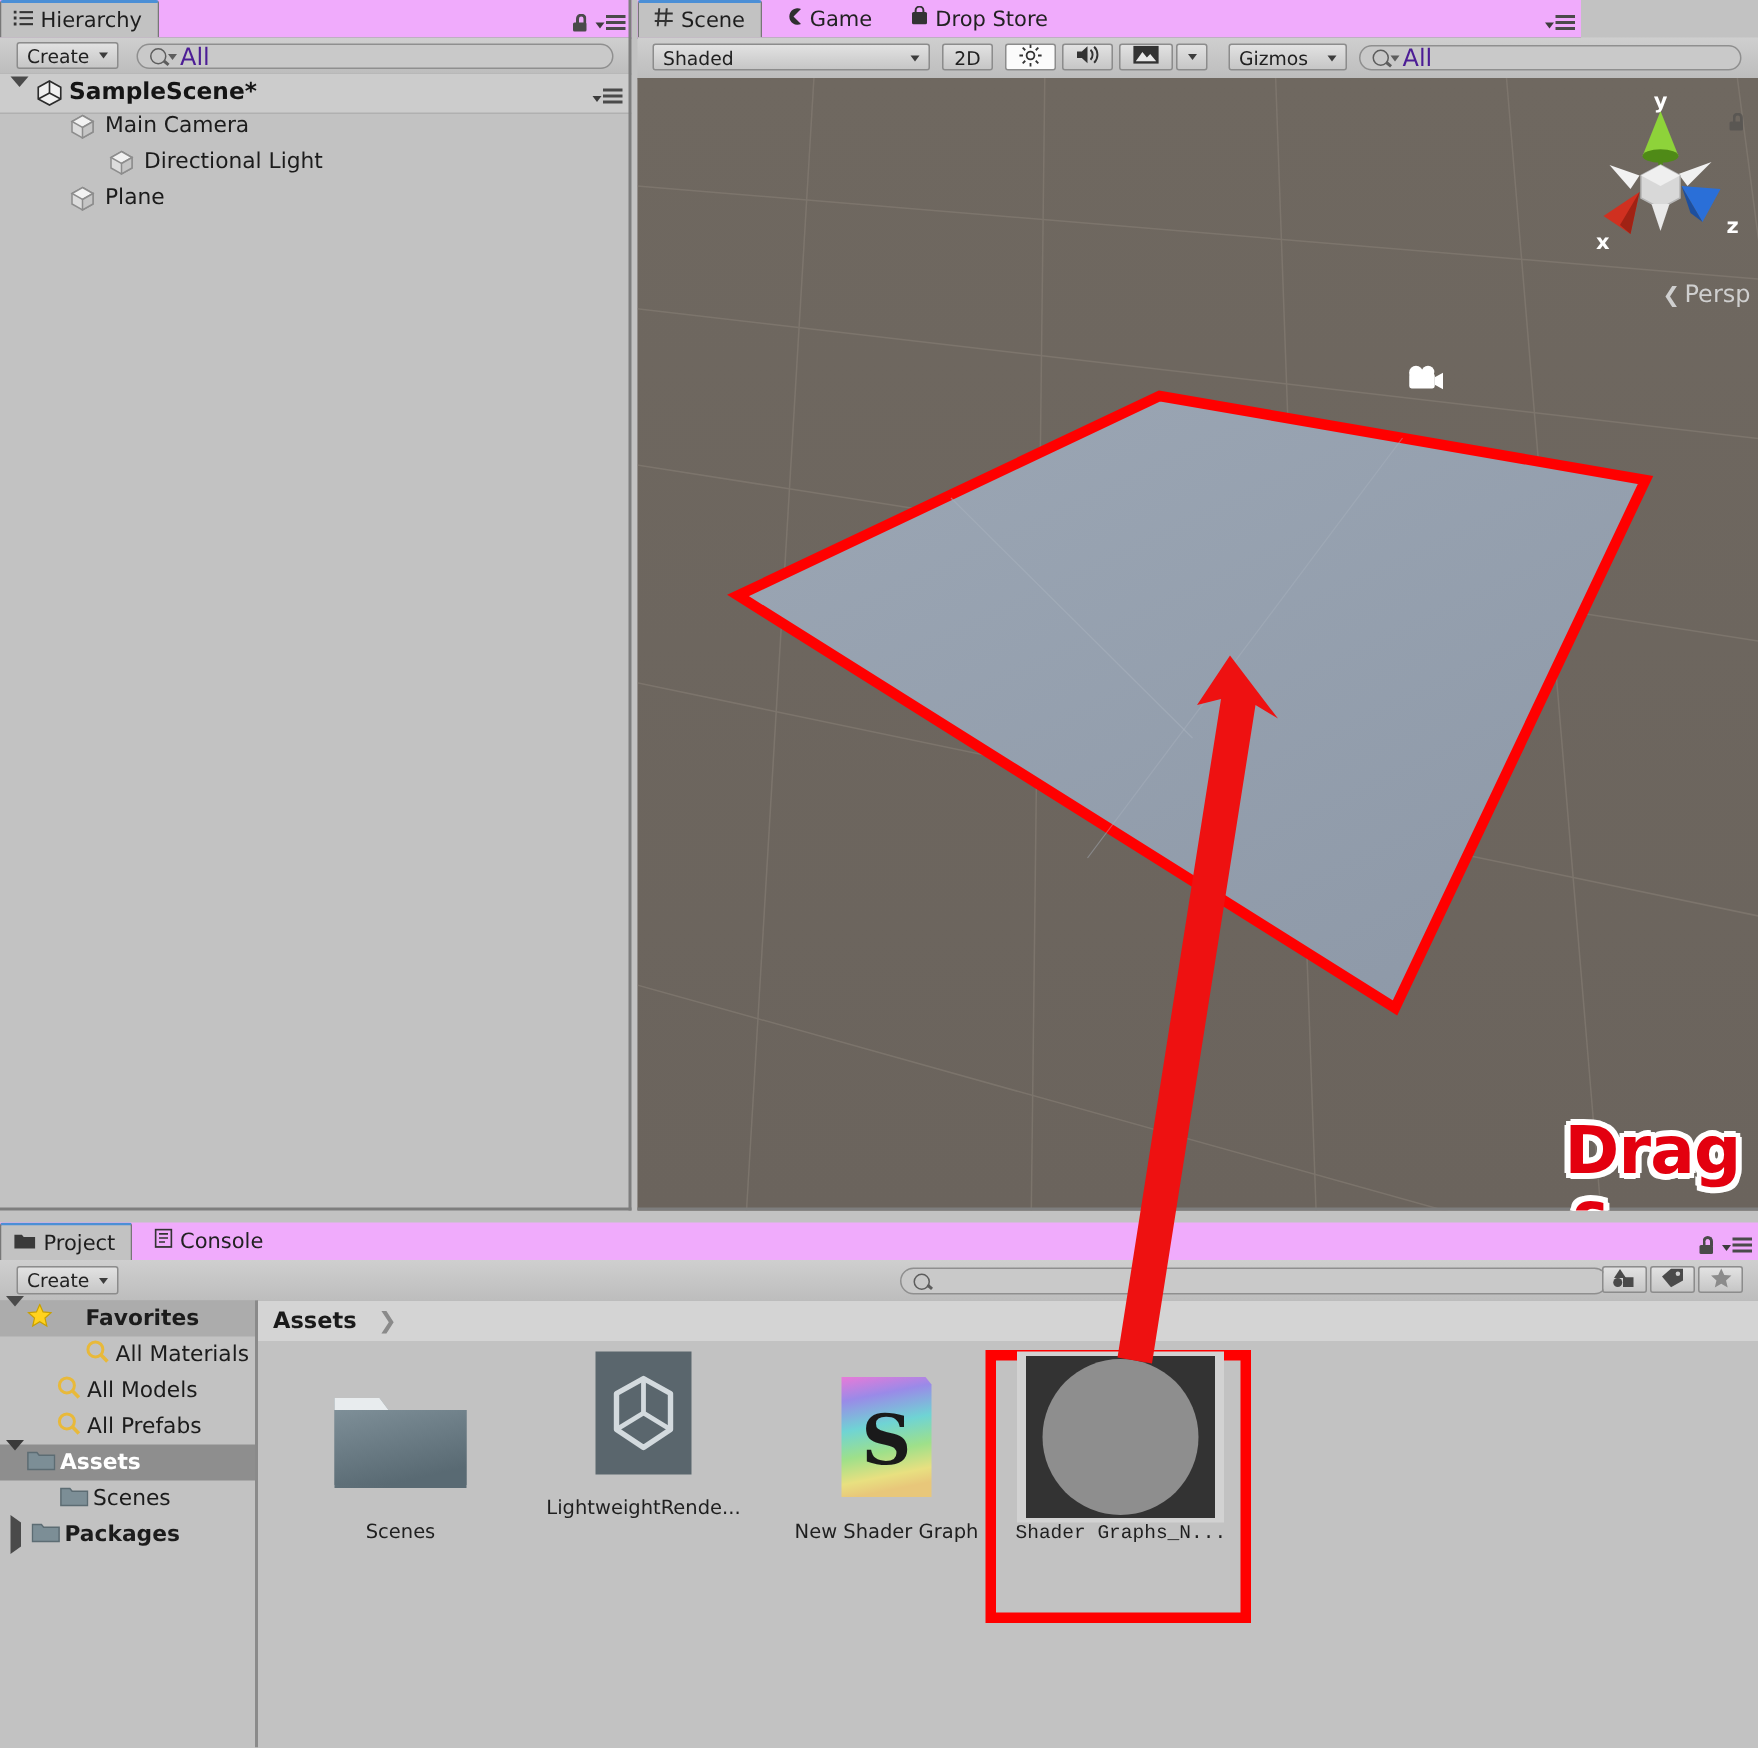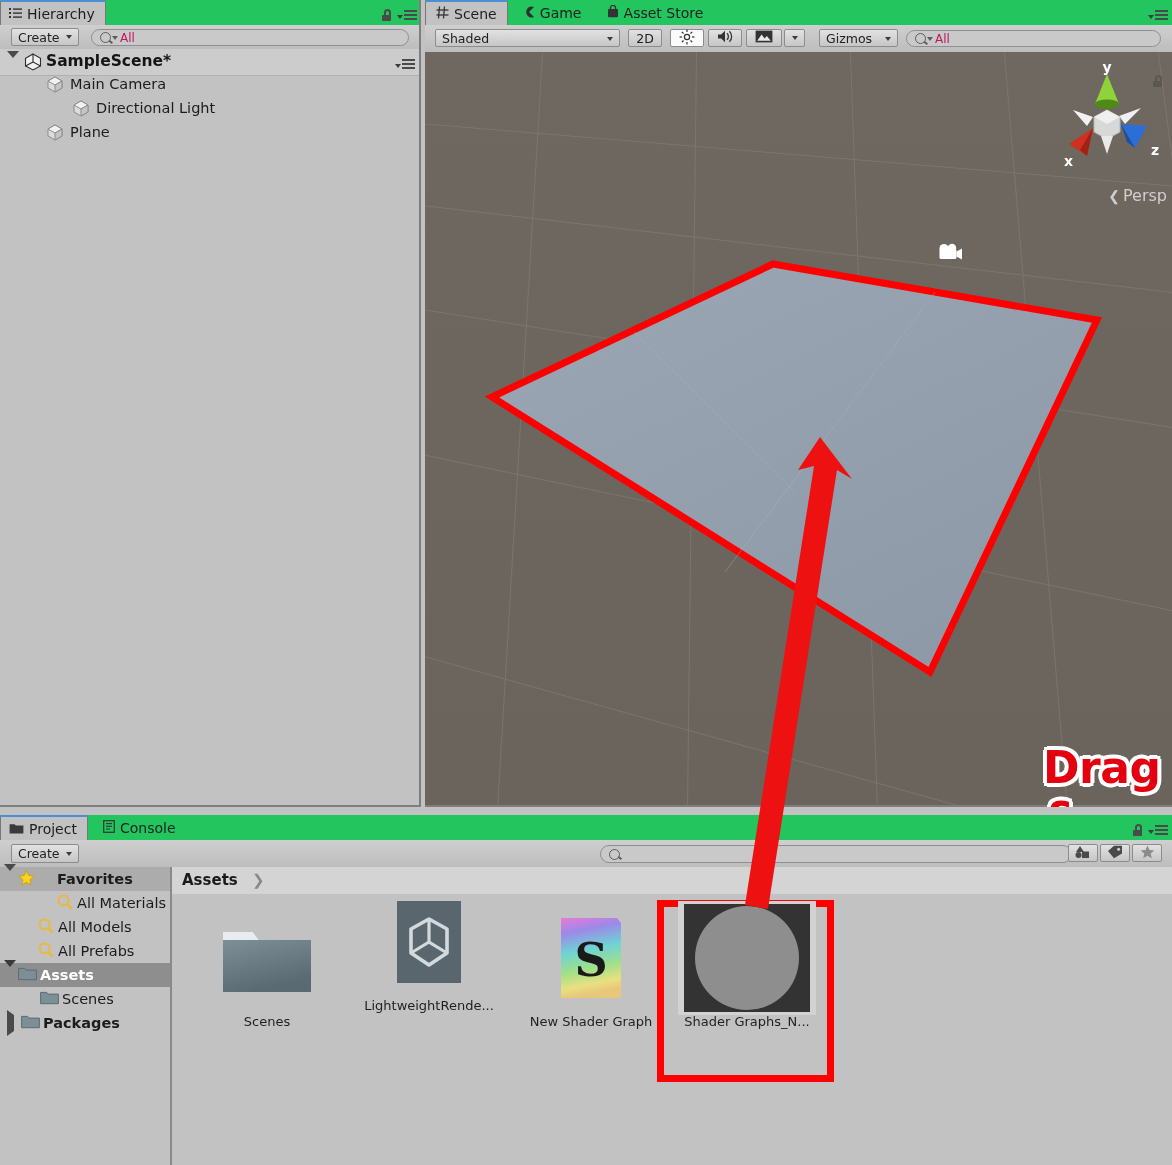--- a/index.html
+++ b/index.html
@@ -1,32 +1,32 @@
 <!DOCTYPE html>
 <html><head>
 <meta charset="utf-8">
 <style>
   html,body{margin:0;padding:0;background:#c2c2c2;}
   body{width:1172px;height:1165px;position:relative;overflow:hidden;
        font-family:"DejaVu Sans","Liberation Sans",sans-serif;
        -webkit-font-smoothing:antialiased;}
   .abs{position:absolute;}
   
-  .tabstrip{background:#22c55e;border-bottom:1px solid #6f6f6f;}
+  .tabstrip{background:#f0abfc;border-bottom:1px solid #6f6f6f;}
   .tab{display:inline-flex;align-items:center;gap:5px;height:24px;padding:0 10px;
        font-size:14px;color:#222;box-sizing:border-box;vertical-align:top;}
   .tab.active{background:#c2c2c2;border-top:2px solid #4b8fd6;border-left:1px solid #777;
        border-right:1px solid #777;border-radius:2px 2px 0 0;color:#1d1d1d;}
   .toolbar{background:linear-gradient(#cfcfcf,#bdbdbd);border-bottom:1px solid #8a8a8a;}
   .tbtn{display:inline-flex;align-items:center;justify-content:center;height:18px;
         background:linear-gradient(#e2e2e2,#c6c6c6);border:1px solid #8c8c8c;border-radius:2px;
         font-size:12.5px;color:#212121;padding:0 6px;box-sizing:border-box;}
   .tbtn.on{background:#fbfbfb;}
   .searchbox{display:inline-flex;align-items:center;height:17px;background:#c9c9c9;
-        border:1px solid #8f8f8f;border-radius:9px;padding:0 8px;font-size:12px;color:#be185d;
+        border:1px solid #8f8f8f;border-radius:9px;padding:0 8px;font-size:16px;color:#4c1d95;
         box-sizing:border-box;}
   .mag{width:9px;height:9px;border:1.5px solid #5d5d5d;border-radius:50%;position:relative;
         display:inline-block;flex:0 0 auto;}
   .mag:after{content:"";position:absolute;width:4px;height:1.5px;background:#5d5d5d;
         right:-3px;bottom:0px;transform:rotate(40deg);}
   .caret{width:0;height:0;border-left:3.5px solid transparent;border-right:3.5px solid transparent;
         border-top:4px solid #3c3c3c;display:inline-block;}
   .hamb{display:inline-block;width:13px;}
   .hamb i{display:block;height:2px;background:#4a4a4a;margin:2px 0;}
   .lock{width:10px;height:12px;position:relative;display:inline-block;}
@@ -147,21 +147,21 @@
       </span>
       <span style="margin-left:6px;">Plane</span>
     </div>
   </div>
   <div class="abs" style="left:419px;top:0;width:2px;height:807px;background:#7e7e7e;"></div>
   <div class="abs" style="left:0;top:805px;width:421px;height:2px;background:#7e7e7e;"></div>
 </div>
 
 <div class="abs" id="scene">
 
-  <div class="abs tabstrip" style="left:0;top:0;width:747px;height:25px;">
+  <div class="abs tabstrip" style="left:0;top:0;width:629px;height:25px;">
     <div class="tab active" style="height:25px;">
       <span style="display:inline-block;width:13px;">
         <svg width="13" height="13" viewBox="0 0 13 13">
             <g stroke="#333" stroke-width="1.3">
           <line x1="3.5" y1="0.5" x2="2.5" y2="12.5"></line>
               <line x1="8.5" y1="0.5" x2="7.5" y2="12.5"></line>
           <line x1="0.5" y1="4" x2="12.5" y2="4"></line>
               <line x1="0.5" y1="9" x2="12.5" y2="9"></line>
         </g>
           </svg>
@@ -176,21 +176,21 @@
       </span>
       <span>Game</span>
     </div>
     <div class="tab" style="height:25px;">
       <span style="display:inline-block;width:12px;">
         <svg width="12" height="13" viewBox="0 0 12 13">
           <rect x="1" y="4" width="10" height="8.2" rx="1" fill="#333"></rect>
           <path d="M3.4 4.4 V3 a2.6 2.6 0 0 1 5.2 0 v1.4" fill="none" stroke="#333" stroke-width="1.3"></path>
         </svg>
       </span>
-      <span>Asset Store</span>
+      <span>Drop Store</span>
     </div>
     <span class="abs" style="right:4px;top:7px;">
       <span class="caret" style="vertical-align:3px;margin-right:1px;"></span><span class="hamb"><i></i><i></i><i></i></span>
     </span>
   </div>
 
   <div class="abs toolbar" style="left:0;top:25px;width:747px;height:27px;">
     <div class="abs tbtn" style="left:10px;top:4px;width:185px;justify-content:flex-start;">
       <span>Shaded</span>
       <span class="caret abs" style="right:6px;top:7px;"></span>
@@ -518,21 +518,21 @@
           </linearGradient>
             </defs>
           <path d="M3 4 h56 l4 5 v75 h-60 z" fill="url(#sgg)"></path>
           <text x="33" y="62" text-anchor="middle" font-size="46" font-weight="bold" font-family="DejaVu Serif, serif" fill="#1a1a1a">S</text>
         </svg>
       </div>
       <div class="asset-label">New Shader Graph</div>
     </div>
 
     <div class="abs" style="left:485px;top:6px;width:177px;height:182px;border:7px solid #ff0000;box-sizing:border-box;z-index:5;"></div>
-    <div class="abs asset" style="left:505px;top:16px;width:140px;z-index:6;">
+    <div class="abs asset" style="left:505px;top:16px;width:140px;z-index:6;font-family:Liberation Mono, monospace;">
       <div style="height:96px;display:flex;align-items:center;justify-content:center;">
         <svg width="140" height="116" viewBox="0 0 140 116">
           <rect x="1" y="1" width="138" height="114" fill="#d2d2d2"></rect>
           <rect x="7" y="4" width="126" height="108" fill="#333333"></rect>
           <circle cx="70" cy="58" r="52" fill="#8e8e8e"></circle>
         </svg>
       </div>
       <div class="asset-label">Shader Graphs_N...</div>
     </div>
   </div>

